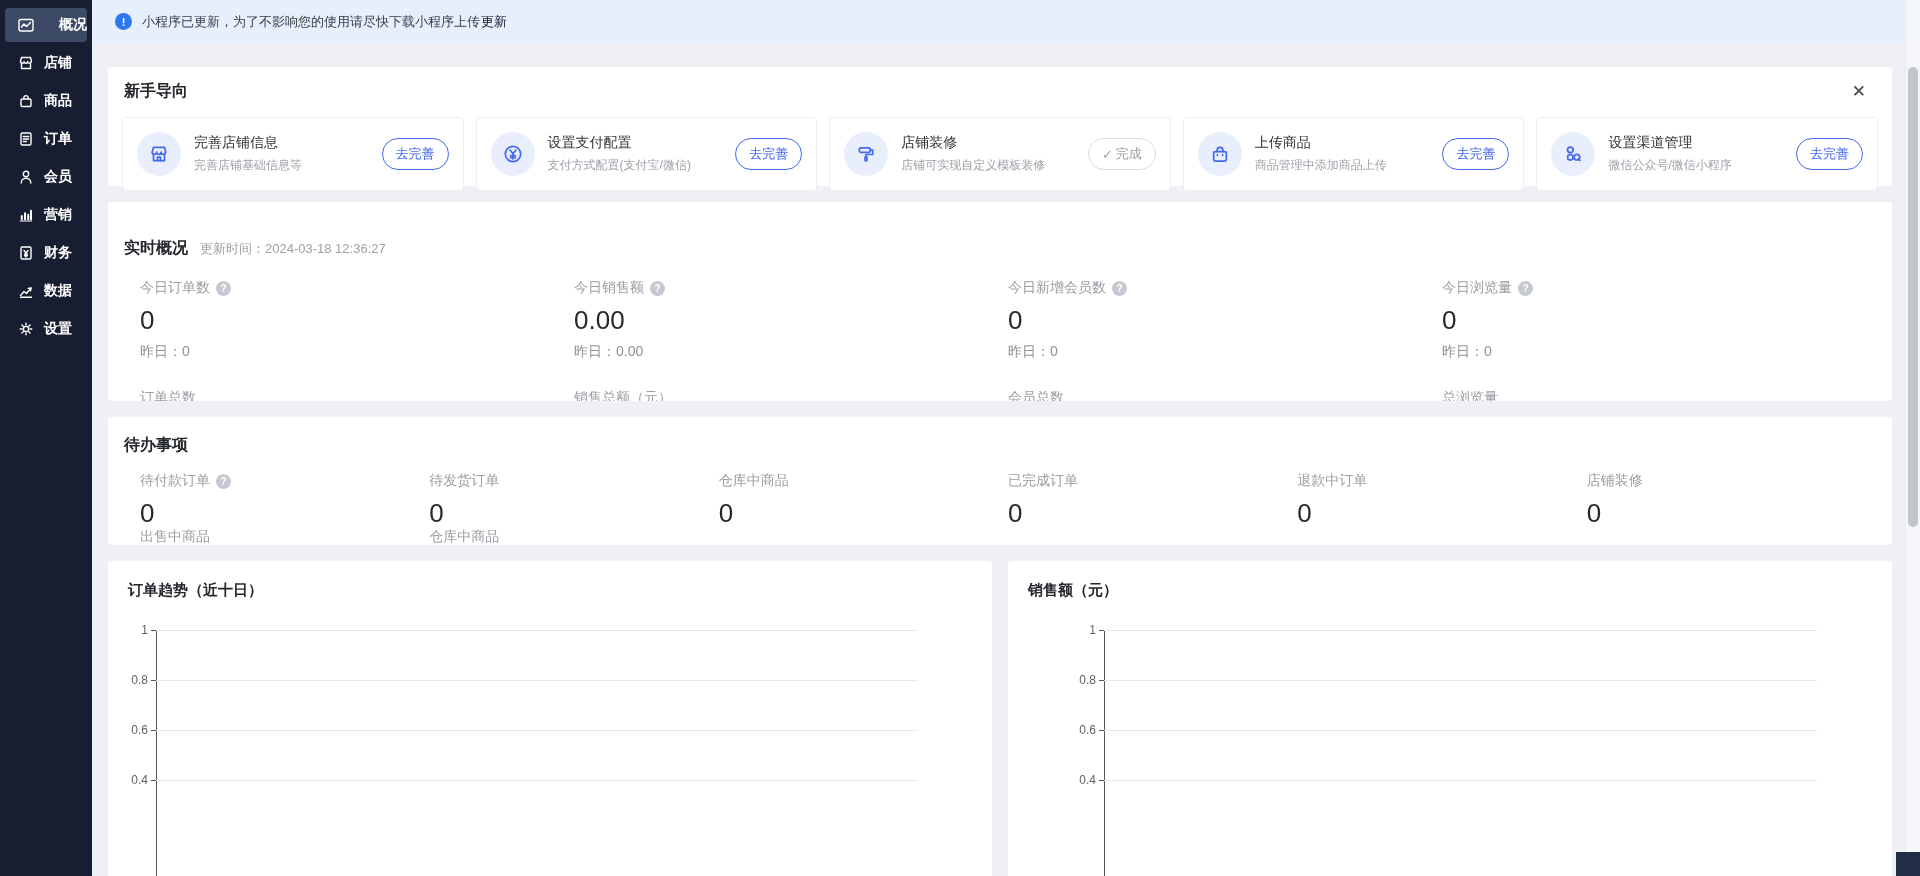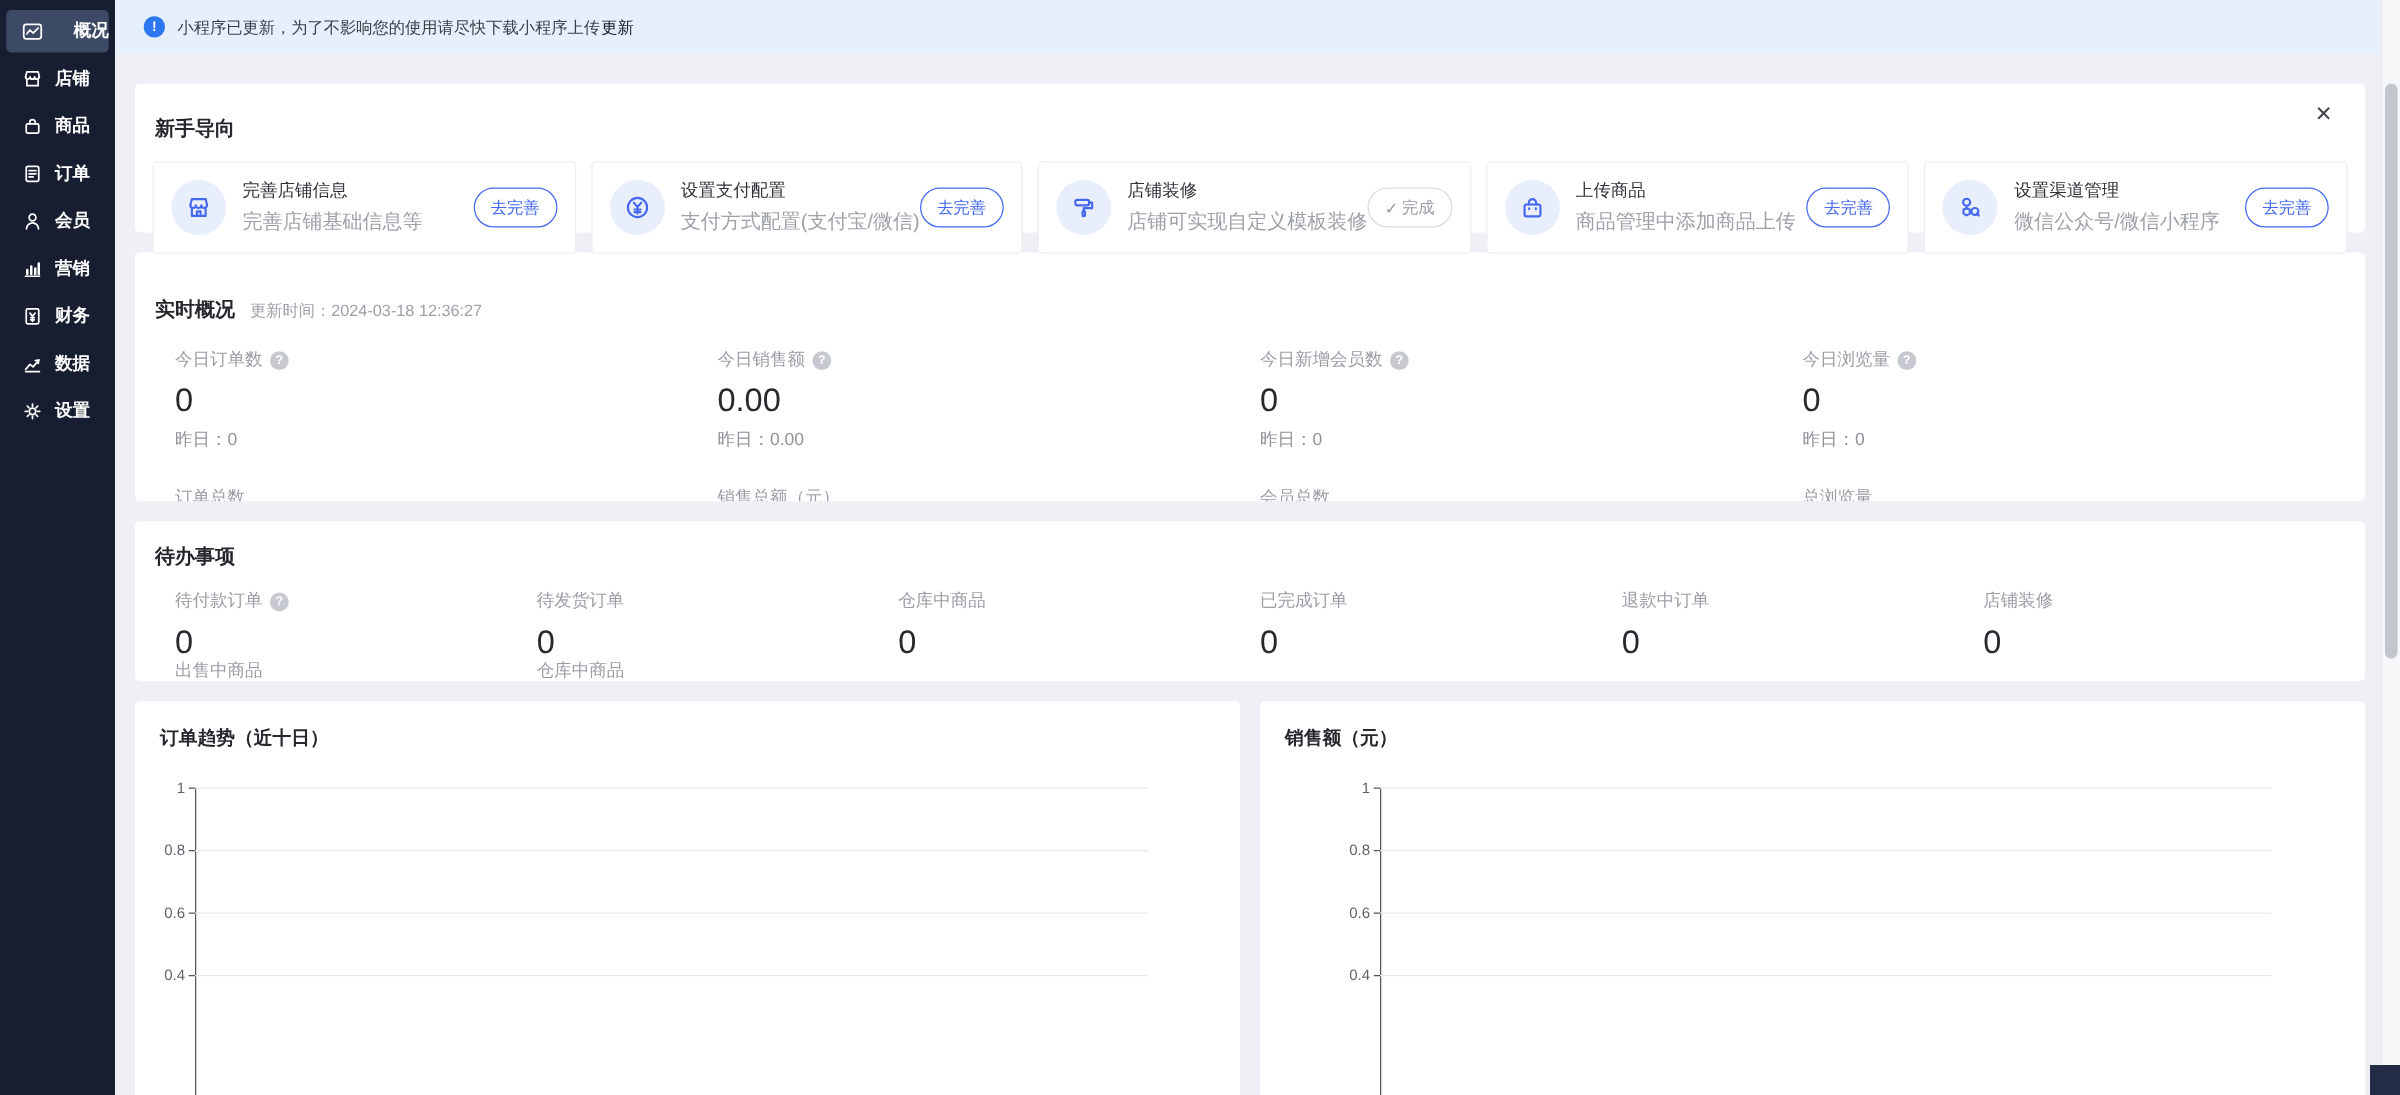--- a/index.html
+++ b/index.html
@@ -22,30 +22,30 @@
   
   .main { position:absolute; left:92px; top:0; right:15px; bottom:0; }
   .notice { height:43px; background:#e6effc; display:flex; align-items:center; padding-left:23px; gap:10px; font-size:13px; color:#3a3f45; }
   .info-badge { width:17px; height:17px; border-radius:50%; background:#2d78f0; color:#fff; font-size:11px; font-weight:700; display:flex; align-items:center; justify-content:center; flex:none; }
   .notice-link { color:#0f172a; cursor:pointer; }
   .content { padding:24px 13px 0 16px; }
   .card { background:#fff; border-radius:4px; }
   .sec-title { font-size:16px; font-weight:700; color:#24272c; }
 
   
-  .guide-card { height:119px; padding:26px 14px 0; margin-bottom:16px; position:relative; }
+  .guide-card { height:119px; padding:14px 14px 0; margin-bottom:16px; position:relative; }
   .guide-card .sec-title { padding-left:2px; }
   .close-btn { position:absolute; top:16px; right:26px; font-size:17px; color:#43474d; cursor:pointer; line-height:1; }
   .guide-row { display:flex; gap:12px; margin-top:15px; }
   .g-item { flex:1; border:1px solid #ebeef2; border-radius:4px; height:74px; display:flex; align-items:center; padding:0 14px; background:#fff; }
   .g-icon { width:44px; height:44px; border-radius:50%; background:#e9eefc; display:flex; align-items:center; justify-content:center; flex:none; }
   .g-icon svg { width:22px; height:22px; stroke:#4468ef; fill:none; stroke-width:1.4; stroke-linecap:round; stroke-linejoin:round; }
   .g-text { margin-left:13px; min-width:0; }
   .g-title { font-size:14px; color:#2f3237; font-weight:500; white-space:nowrap; }
-  .g-sub { font-size:16px; color:#9da1a8; margin-top:5px; white-space:nowrap; }
+  .g-sub { font-size:12px; color:#9da1a8; margin-top:5px; white-space:nowrap; }
   .pill { margin-left:auto; border:1px solid #4468ef; color:#4468ef; background:#fff; border-radius:16px; padding:6px 13px; font-size:13px; cursor:pointer; white-space:nowrap; flex:none; }
   .pill.done { border-color:#dadce0; color:#9a9da3; display:flex; align-items:center; gap:3px; cursor:default; }
 
   
   .rt-card { height:199px; padding:36px 16px 0; overflow:hidden; }
   .rt-head { display:flex; align-items:baseline; gap:12px; }
   .update-time { font-size:13px; color:#9da1a8; }
   .stat-grid { display:grid; grid-template-columns:repeat(4,1fr); margin-top:20px; padding-left:16px; }
   .stat-label { font-size:14px; color:#9a9da3; display:flex; align-items:center; gap:6px; }
   .help { width:15px; height:15px; border-radius:50%; background:#c6c9cf; color:#fff; font-size:10px; font-weight:700; display:inline-flex; align-items:center; justify-content:center; cursor:pointer; }

